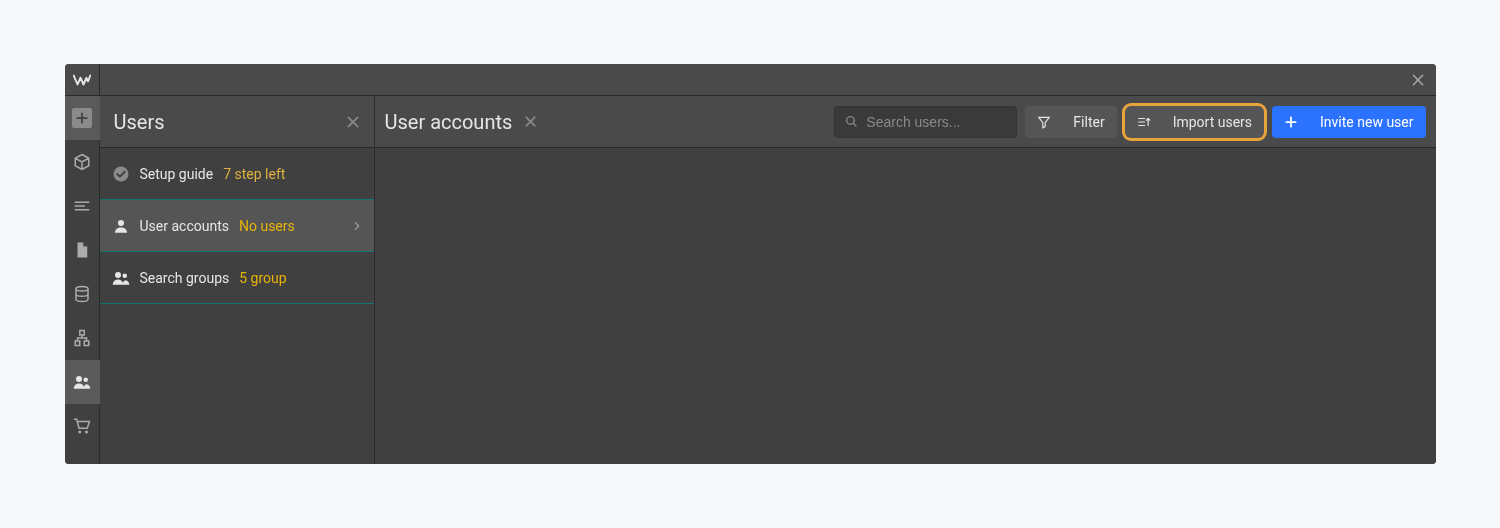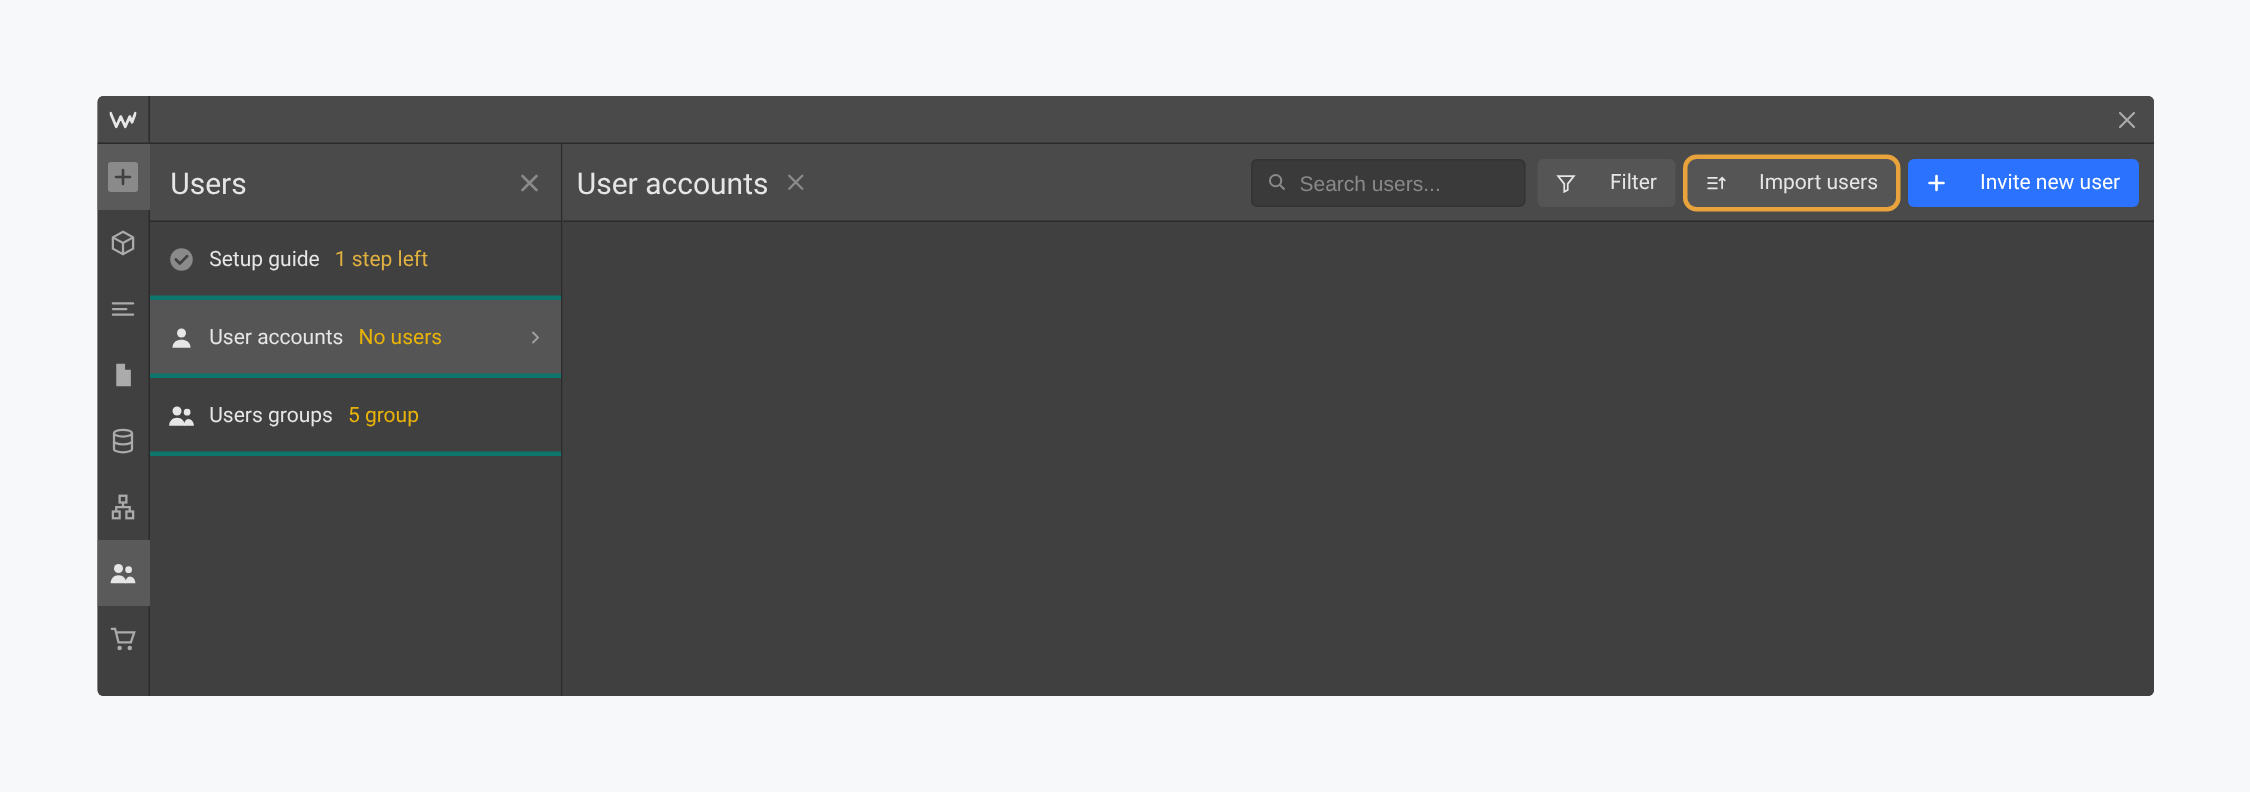--- a/index.html
+++ b/index.html
@@ -121,21 +121,21 @@
       cursor: pointer;
       display: flex;
       align-items: center;
     }
     .panel-close svg { width: 14px; height: 14px; }
     .panel-row {
       height: 52px;
       display: flex;
       align-items: center;
       padding: 0 12px;
-      border-bottom: 3px solid #0f766e;
+      border-bottom: 1px solid #0f766e;
       color: #e6e6e6;
       cursor: pointer;
       gap: 10px;
     }
     .panel-row.selected {
       background: #555555;
     }
     .panel-row .row-icon {
       width: 18px;
       height: 18px;
@@ -324,21 +324,21 @@
       </div>
 
       <div class="panel-row">
         <div class="row-icon">
           <svg viewBox="0 0 24 24">
               <circle cx="12" cy="12" r="10" fill="#8a8a8a"></circle>
               <path d="M7 12 L10.5 15.5 L17 9" fill="none" stroke="#404040" stroke-width="2.5" stroke-linecap="round" stroke-linejoin="round"></path>
             </svg>
         </div>
         <span class="row-label">Setup guide</span>
-        <span class="row-meta highlight">1 step left</span>
+        <span class="row-meta highlight">7 step left</span>
       </div>
 
       <div class="panel-row selected">
         <div class="row-icon">
           <svg viewBox="0 0 24 24" fill="#e6e6e6">
               <circle cx="12" cy="8" r="4"></circle>
               <path d="M4 21 C4 16 8 14 12 14 C16 14 20 16 20 21 Z"></path>
             </svg>
         </div>
         <span class="row-label">User accounts</span>
@@ -352,21 +352,21 @@
 
       <div class="panel-row">
         <div class="row-icon">
           <svg viewBox="0 0 24 24" fill="#e6e6e6">
               <circle cx="8" cy="8" r="4"></circle>
               <circle cx="17" cy="9" r="3"></circle>
               <path d="M1 21 C1 17 4 14 8 14 C12 14 15 17 15 21 Z"></path>
               <path d="M14 21 C14 18 16 15 18 15 C21 15 23 18 23 21 Z"></path>
             </svg>
         </div>
-        <span class="row-label">Users groups</span>
+        <span class="row-label">Search groups</span>
         <span class="row-meta">5 group</span>
       </div>
     </div>
 
     <div class="main">
       <div class="main-header">
         <div class="main-title-wrap">
           <div class="main-title">User accounts</div>
           <div class="main-title-close">
             <svg viewBox="0 0 24 24" fill="none" stroke="currentColor" stroke-width="3" stroke-linecap="round">

